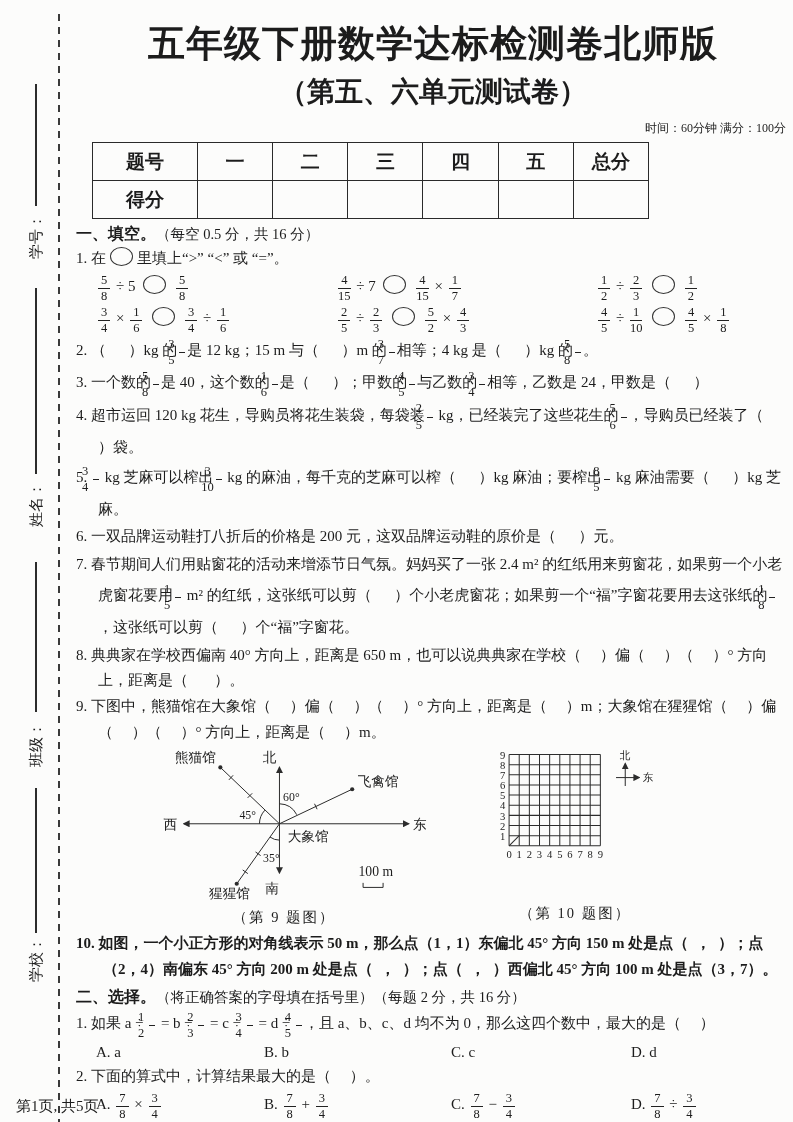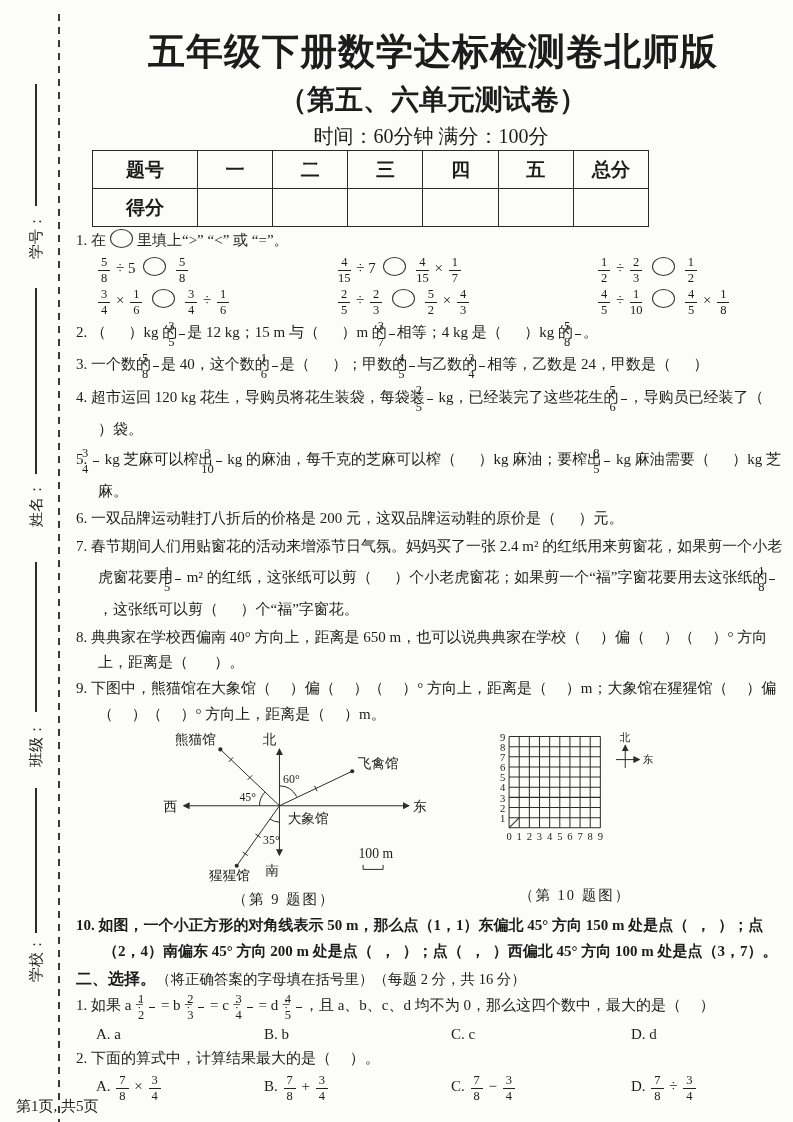--- a/index.html
+++ b/index.html
@@ -6,23 +6,23 @@
   #page{position:relative;width:793px;height:1122px;background:#fcfcfb;overflow:hidden;
         font-family:"Liberation Serif","DejaVu Serif",serif;color:#1c1c1c;font-size:15px;}
   
   .rail-line{position:absolute;left:35px;width:1.5px;background:#2c2c2c;}
   .rail-label{position:absolute;left:4px;width:64px;text-align:center;font-size:15px;
               transform:rotate(-90deg);white-space:nowrap;}
   .dashed-sep{position:absolute;left:58px;top:14px;bottom:0;width:2px;
               background:repeating-linear-gradient(to bottom,#3a3a3a 0 7px,transparent 7px 13px);}
   
   #main{position:absolute;left:76px;top:14px;width:714px;}
-  .title{text-align:center;font-size:37px;font-weight:bold;letter-spacing:1px;line-height:52px;margin-top:12px;}
+  .title{text-align:center;font-size:37px;font-weight:bold;letter-spacing:1px;line-height:52px;margin-top:4px;}
   .subtitle{text-align:center;font-size:28px;font-weight:bold;line-height:44px;font-family:Liberation Serif, serif;}
-  .meta{text-align:center;font-size:20px;line-height:24px;padding-right:4px;margin-top:2px;}
+  .meta{text-align:right;font-size:12px;line-height:24px;padding-right:4px;margin-top:2px;}
   
   table.score{border-collapse:collapse;margin:2px 0 0 16px;width:557px;table-layout:fixed;}
   table.score td{border:1.6px solid #2a2a2a;height:37px;text-align:center;
                  font-size:19px;font-weight:bold;padding:0;}
   table.score td.c0{width:104px;}
   
   .sec-head{margin-top:4px;line-height:22px;}
   .sec-head b{font-family:"Liberation Sans","DejaVu Sans",sans-serif;font-size:16px;}
   .sec-head span.rest{font-size:14.5px;}
   .q{margin:0;white-space:pre-wrap;padding-left:22px;text-indent:-22px;}
@@ -89,20 +89,21 @@
         <td></td>
         <td></td>
         <td></td>
         <td></td>
         <td></td>
         <td></td>
       </tr>
     </tbody>
       </table>
 
+    <div class="sec-head"><b>一、填空。</b><span class="rest">（每空 0.5 分，共 16 分）</span></div>
 
     <p class="q lhp" style="line-height:26px;">1. 在<span class="circle"></span>里填上“&gt;” “&lt;” 或 “=”。</p>
     <div class="q1grid">
       <span><span class="frac"><span class="fn">5</span><span class="fd">8</span></span> ÷ 5 <span class="circle"></span> <span class="frac"><span class="fn">5</span><span class="fd">8</span></span></span>
       <span><span class="frac"><span class="fn">4</span><span class="fd">15</span></span> ÷ 7 <span class="circle"></span> <span class="frac"><span class="fn">4</span><span class="fd">15</span></span> × <span class="frac"><span class="fn">1</span><span class="fd">7</span></span></span>
       <span><span class="frac"><span class="fn">1</span><span class="fd">2</span></span> ÷ <span class="frac"><span class="fn">2</span><span class="fd">3</span></span> <span class="circle"></span> <span class="frac"><span class="fn">1</span><span class="fd">2</span></span></span>
       <span><span class="frac"><span class="fn">3</span><span class="fd">4</span></span> × <span class="frac"><span class="fn">1</span><span class="fd">6</span></span> <span class="circle"></span> <span class="frac"><span class="fn">3</span><span class="fd">4</span></span> ÷ <span class="frac"><span class="fn">1</span><span class="fd">6</span></span></span>
       <span><span class="frac"><span class="fn">2</span><span class="fd">5</span></span> ÷ <span class="frac"><span class="fn">2</span><span class="fd">3</span></span> <span class="circle"></span> <span class="frac"><span class="fn">5</span><span class="fd">2</span></span> × <span class="frac"><span class="fn">4</span><span class="fd">3</span></span></span>
       <span><span class="frac"><span class="fn">4</span><span class="fd">5</span></span> ÷ <span class="frac"><span class="fn">1</span><span class="fd">10</span></span> <span class="circle"></span> <span class="frac"><span class="fn">4</span><span class="fd">5</span></span> × <span class="frac"><span class="fn">1</span><span class="fd">8</span></span></span>
     </div>

